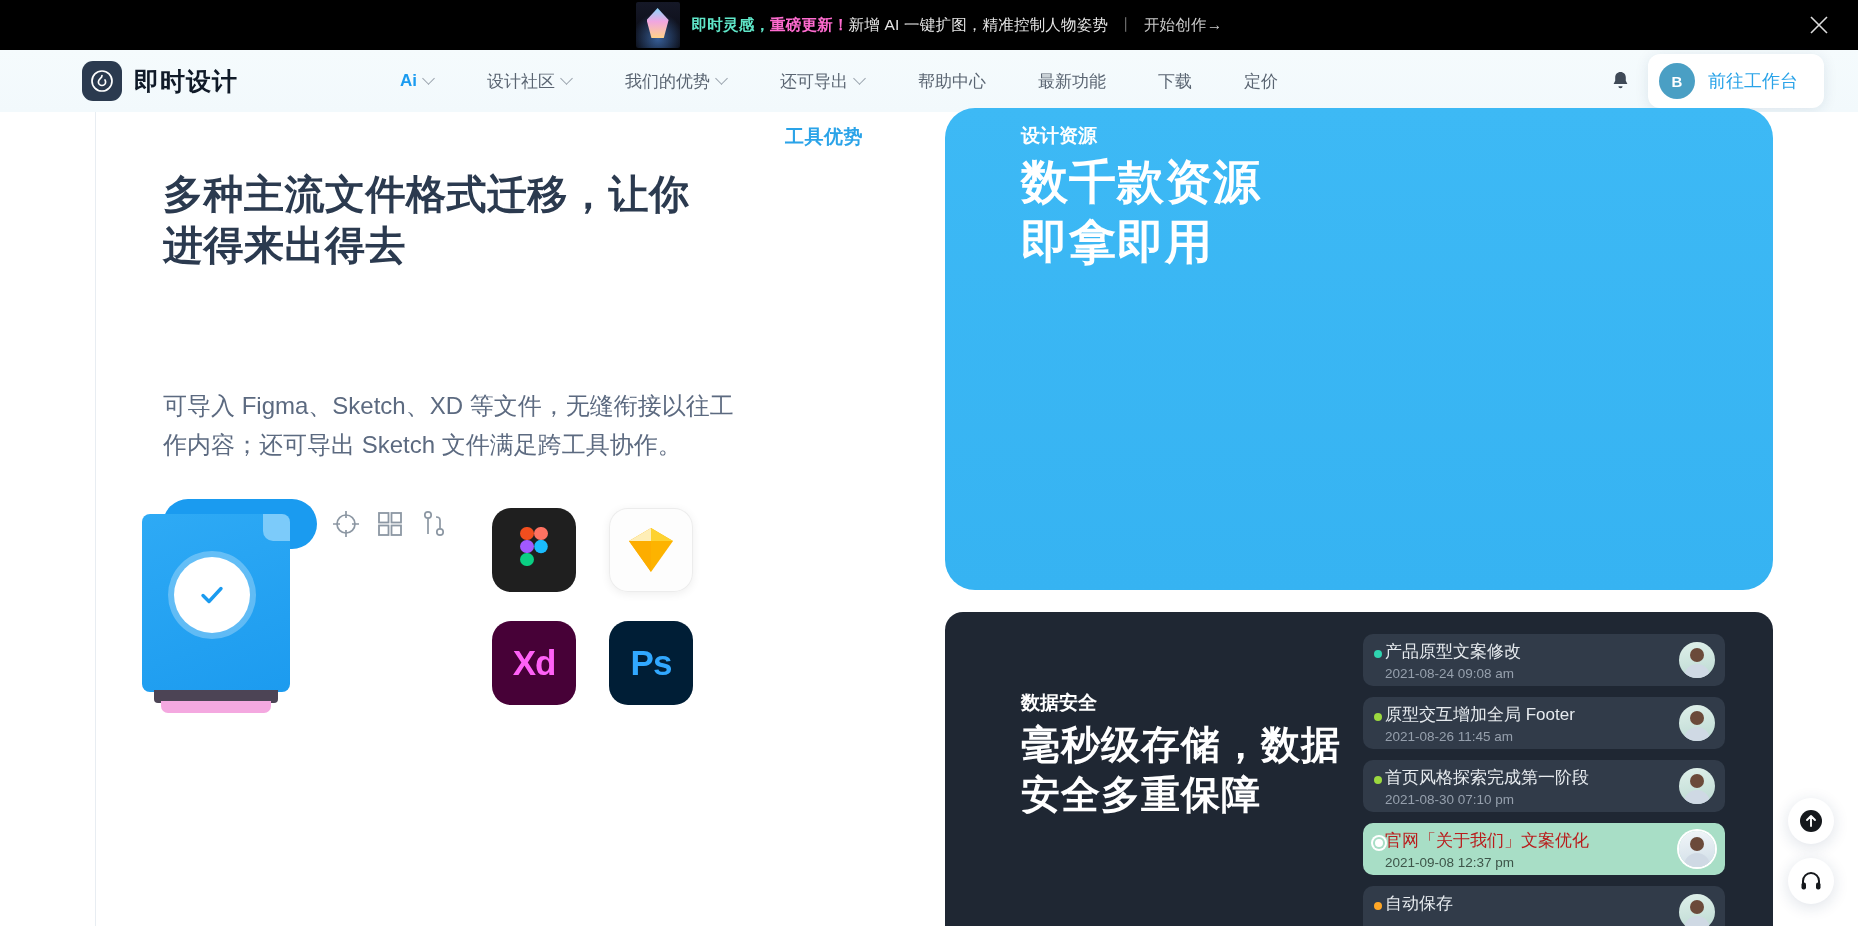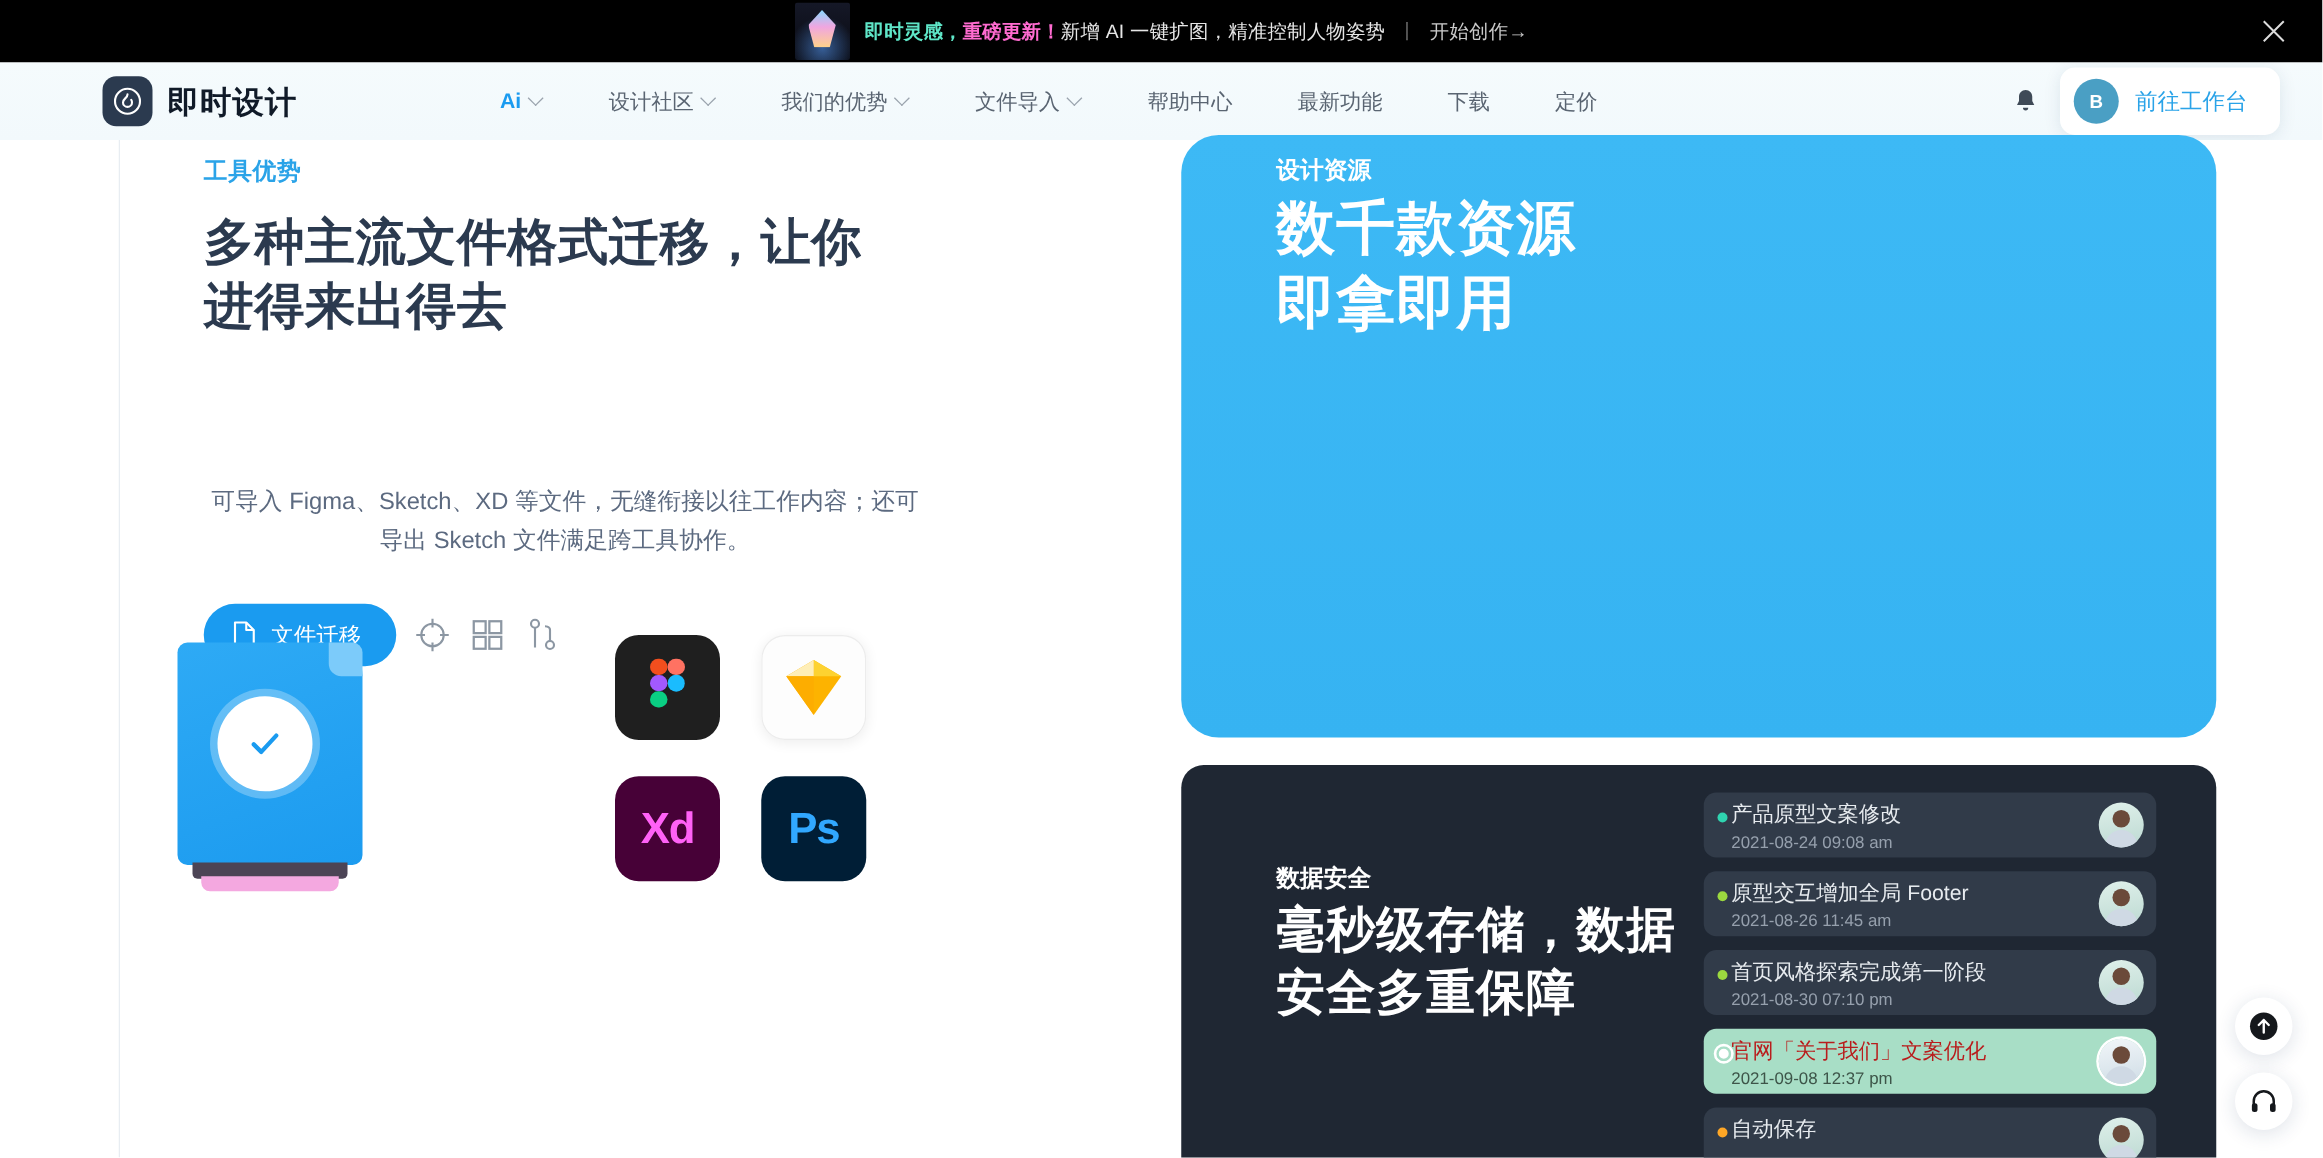--- a/index.html
+++ b/index.html
@@ -91,27 +91,27 @@
   
   .main { position: absolute; top: 112px; left: 0; width: 1858px; height: 814px; background: #fff; }
 
   .rail {
     position: absolute; left: 95px; top: 0; width: 1px; height: 814px;
     background: #e8edf2;
   }
 
   
   .left { position: absolute; left: 163px; top: 0; width: 700px; }
-  .eyebrow { font-size: 19px; font-weight: 700; color: #2aa3e8; letter-spacing: .5px; margin-top: 12px; }
+  .eyebrow { font-size: 19px; font-weight: 700; color: #2aa3e8; letter-spacing: .5px; margin-top: 12px; text-align: right; }
   .headline {
     font-size: 40px; line-height: 1.28; font-weight: 700; color: #2b3a4f;
     margin-top: 19px; letter-spacing: .5px; max-width: 560px;
   }
   .sub {
-    font-size: 19px; line-height: 1.62; color: #5c6a80; margin-top: 116px; max-width: 578px; text-align: center;
+    font-size: 24px; line-height: 1.62; color: #5c6a80; margin-top: 116px; max-width: 578px;
   }
   .actions { display: flex; align-items: center; gap: 14px; margin-top: 34px; }
   .btn-primary {
     display: flex; align-items: center; gap: 11px;
     background: #1a9bf0; color: #fff; border: none; border-radius: 26px;
     padding: 13px 28px 13px 22px; font-size: 18px; cursor: pointer;
     font-family: inherit;
   }
   .tool-ico { width: 30px; height: 30px; cursor: pointer; color: #8c97a3; display:flex; align-items:center; justify-content:center;}
 
@@ -232,21 +232,21 @@
       </div>
       <div class="nav-item">
         <span>设计社区</span>
         <span class="chev"></span>
       </div>
       <div class="nav-item">
         <span>我们的优势</span>
         <span class="chev"></span>
       </div>
       <div class="nav-item">
-        <span>文件导入</span>
+        <span>还可导出</span>
         <span class="chev"></span>
       </div>
       <div class="nav-item">
         <span>帮助中心</span>
       </div>
       <div class="nav-item">
         <span>最新功能</span>
       </div>
       <div class="nav-item">
         <span>下载</span>

